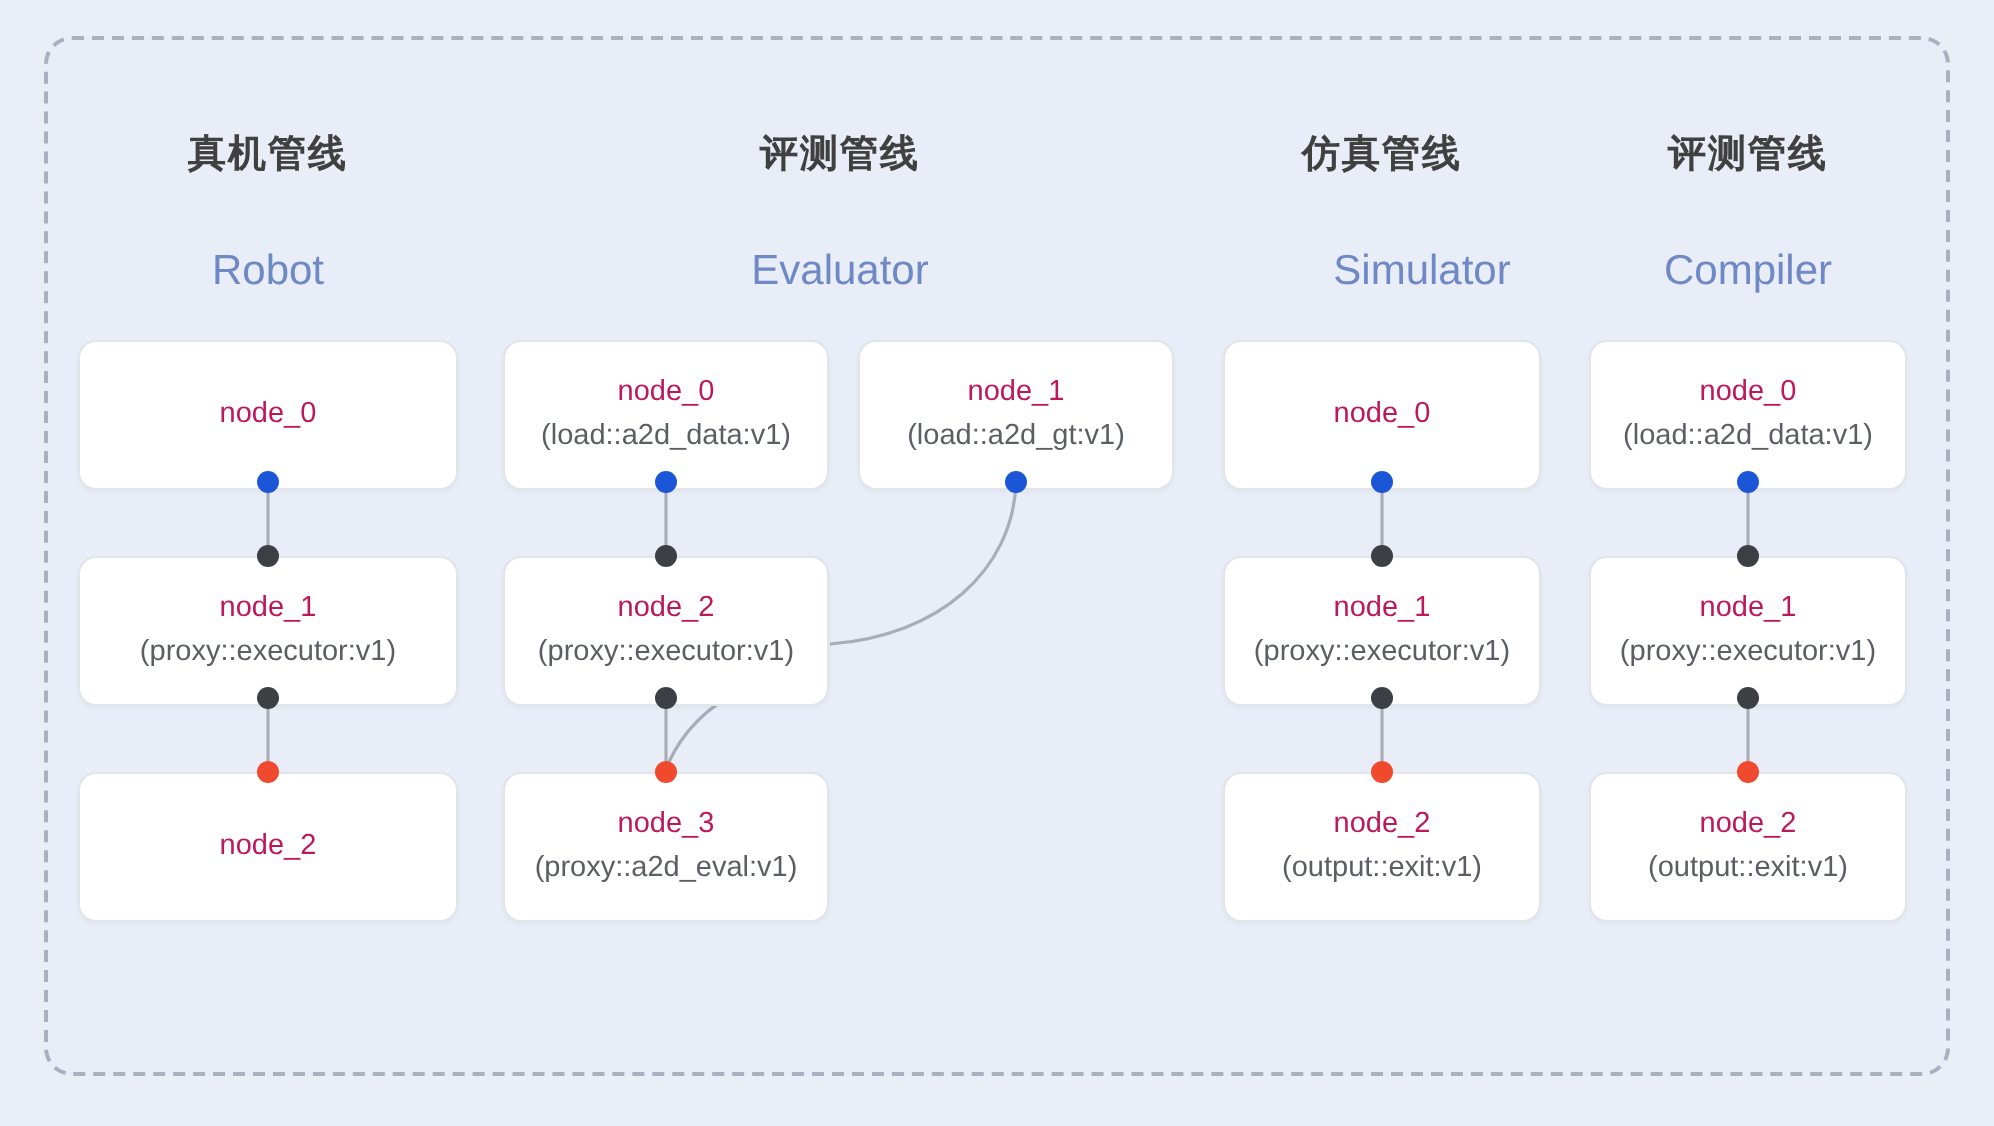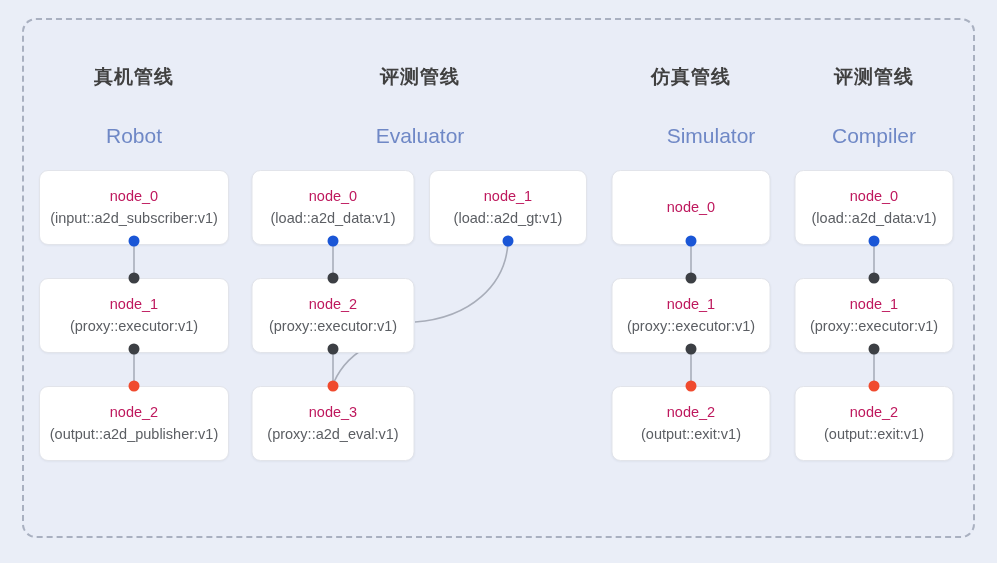--- a/index.html
+++ b/index.html
@@ -114,29 +114,27 @@
       <div class="column-title-cn" style="left: 420px; top: 64px;">评测管线</div>
       <div class="column-title-en" style="left: 420px; top: 124px;">Evaluator</div>
       <div class="column-title-cn" style="left: 691px; top: 64px;">仿真管线</div>
       <div class="column-title-en" style="left: 711px; top: 124px;">Simulator</div>
       <div class="column-title-cn" style="left: 874px; top: 64px;">评测管线</div>
       <div class="column-title-en" style="left: 874px; top: 124px;">Compiler</div>
     </div>
   <div id="nodes">
       <div class="node-box" style="left: 134px; top: 170px; width: 190px; height: 75px;">
         <div class="node-title">node_0</div>
-        <div class="node-sub">(input::a2d_subscriber:v1)</div>
       </div>
       <div class="node-box" style="left: 134px; top: 278px; width: 190px; height: 75px;">
         <div class="node-title">node_1</div>
         <div class="node-sub">(proxy::executor:v1)</div>
       </div>
       <div class="node-box" style="left: 134px; top: 386px; width: 190px; height: 75px;">
         <div class="node-title">node_2</div>
-        <div class="node-sub">(output::a2d_publisher:v1)</div>
       </div>
       <div class="node-box" style="left: 333px; top: 170px; width: 163px; height: 75px;">
         <div class="node-title">node_0</div>
         <div class="node-sub">(load::a2d_data:v1)</div>
       </div>
       <div class="node-box" style="left: 508px; top: 170px; width: 158px; height: 75px;">
         <div class="node-title">node_1</div>
         <div class="node-sub">(load::a2d_gt:v1)</div>
       </div>
       <div class="node-box" style="left: 333px; top: 278px; width: 163px; height: 75px;">

